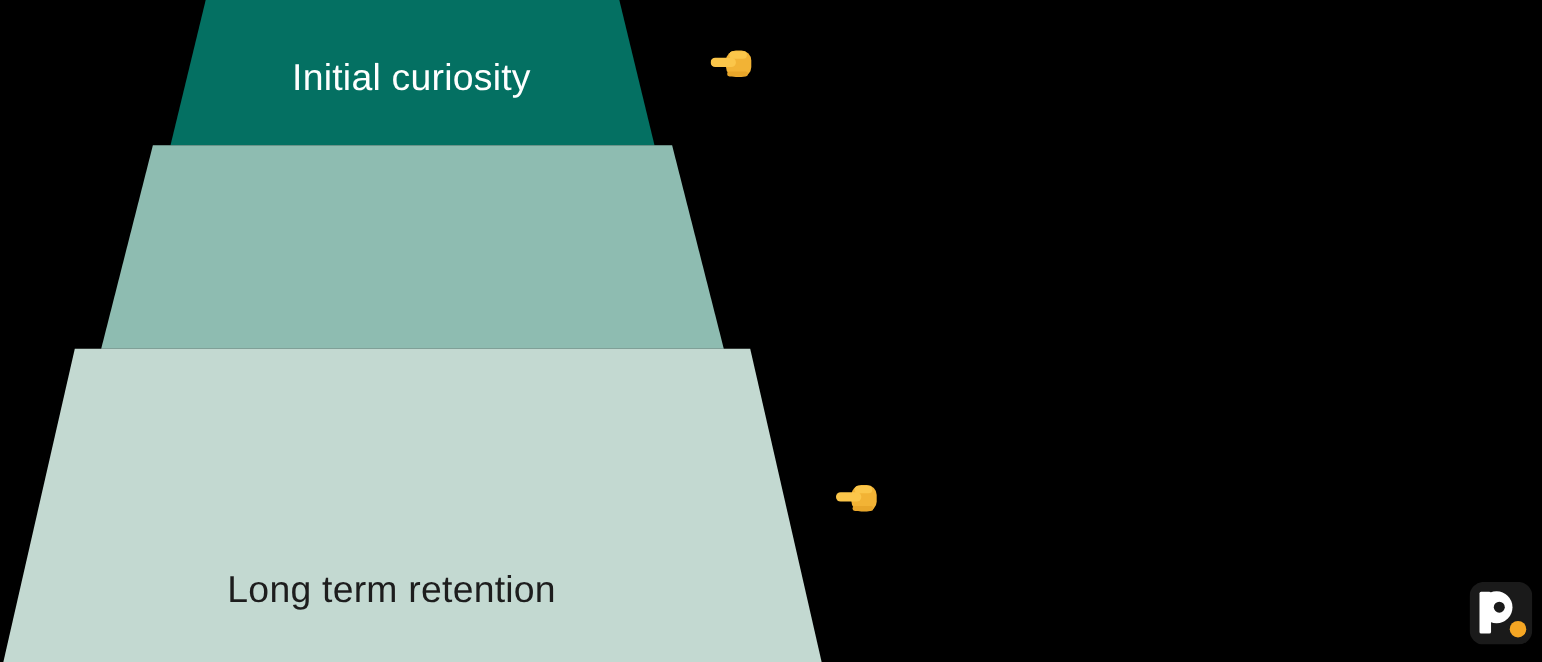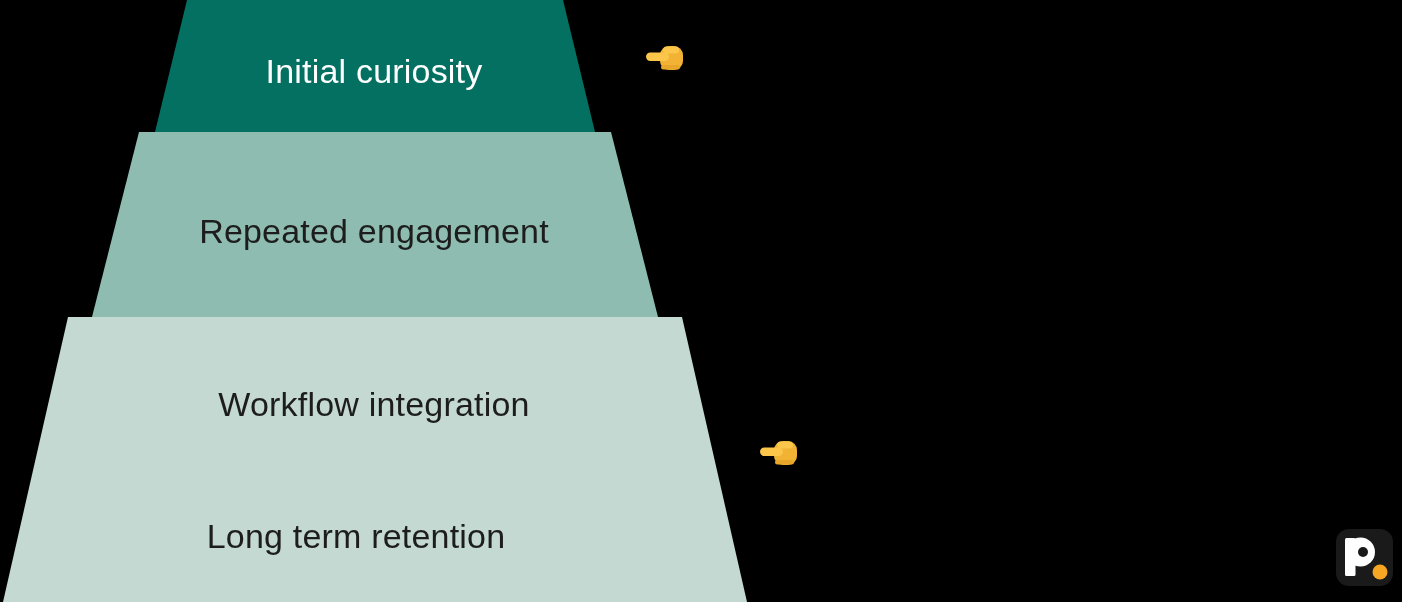--- a/index.html
+++ b/index.html
@@ -56,22 +56,20 @@
 
 <div class="stage">
 
   <svg class="funnel-svg" width="1402" height="602" viewBox="0 0 1402 602">
     <polygon points="187,0 563,0 595,132 155,132" fill="#047062"></polygon>
     <polygon points="139,132 611,132 658,317 92,317" fill="#8ebcb1"></polygon>
     <polygon points="68,317 682,317 747,602 3,602" fill="#c3d9d1"></polygon>
   </svg>
 
   <div class="level-label level-label--light label-1">Initial curiosity</div>
-  <div class="level-label level-label--dark label-2">Repeated engagement</div>
-  <div class="level-label level-label--dark label-3">Workflow integration</div>
   <div class="level-label level-label--dark label-4">Long term retention</div>
 
   <svg class="pointer pointer-1" viewBox="0 0 38 26">
     <rect x="14" y="1" width="23" height="24" rx="9" fill="#f2b335"></rect>
     <rect x="17" y="1.5" width="16" height="7" rx="3.5" fill="#fbc64a"></rect>
     <rect x="0" y="7.5" width="23" height="8.5" rx="4.2" fill="#fbc64a"></rect>
     <rect x="15" y="20" width="19" height="4.5" rx="2.2" fill="#e8a62a"></rect>
   </svg>
   <svg class="pointer pointer-2" viewBox="0 0 38 26">
     <rect x="14" y="1" width="23" height="24" rx="9" fill="#f2b335"></rect>

